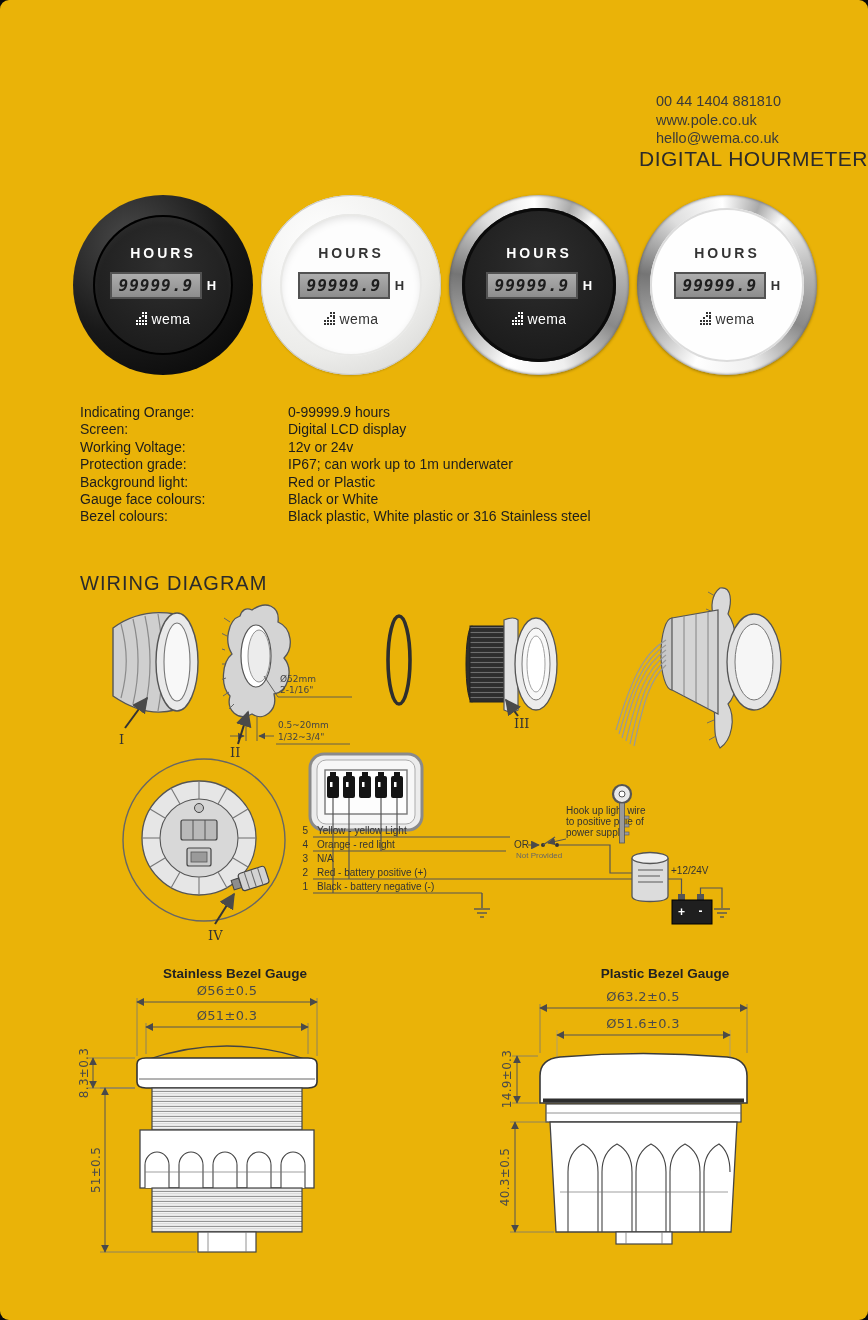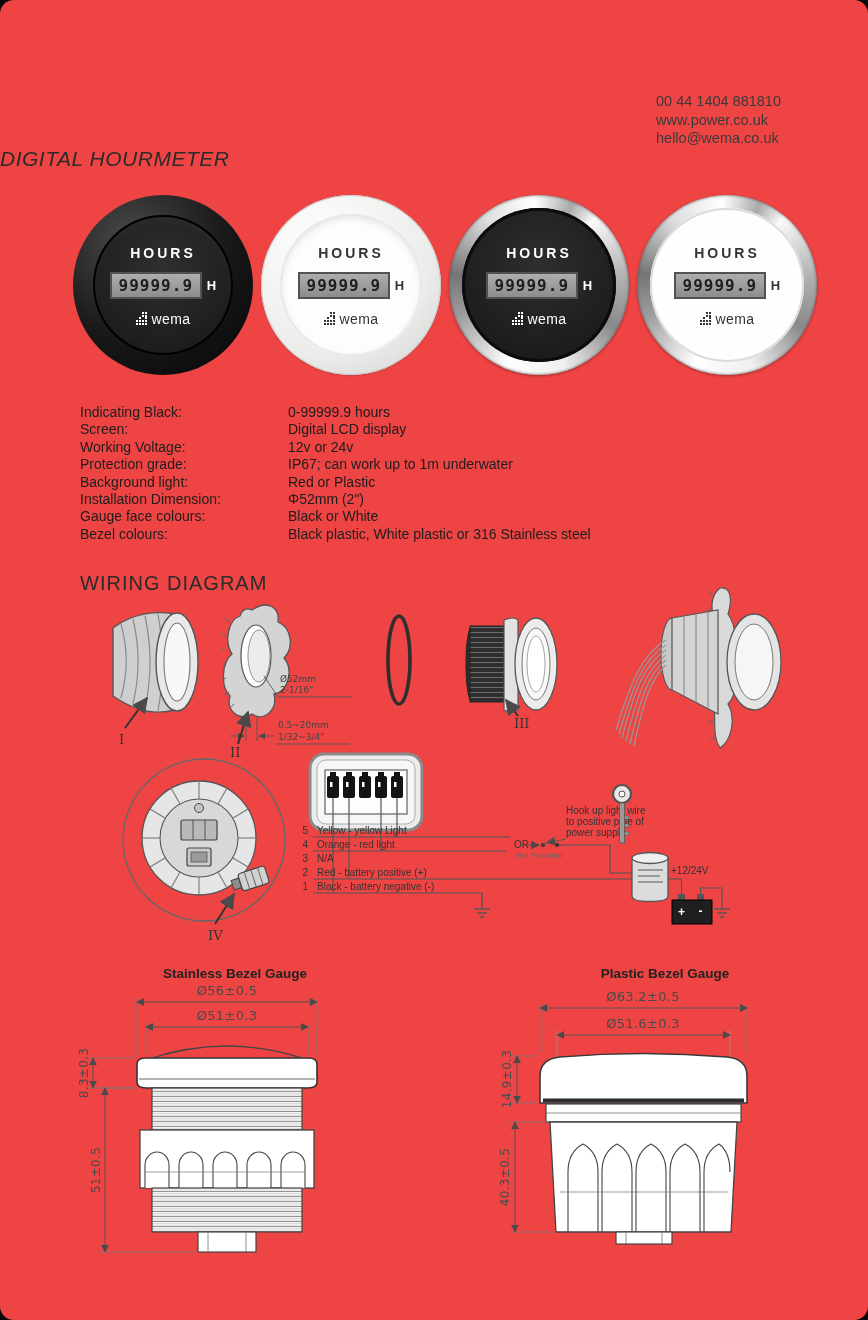--- a/index.html
+++ b/index.html
@@ -1,23 +1,23 @@
 <!DOCTYPE html>
 <html><head>
 <meta charset="utf-8">
 <style>
   html,body{margin:0;padding:0;background:#0a0a0a;}
-  .page{position:relative;width:868px;height:1320px;background:#ef4444;border-radius:14px;
+  .page{position:relative;width:868px;height:1320px;background:#eab308;border-radius:9px;
         overflow:hidden;font-family:"Liberation Sans",sans-serif;color:#222;}
   .abs{position:absolute;}
 
   
   .contact{left:656px;top:92px;font-size:14.5px;line-height:18.5px;color:#3a3a3a;}
-  .title{left:0;top:147px;width:868px;text-align:left;font-size:21px;font-weight:500;
-         letter-spacing:.5px;color:#2b2b2b;margin:0;font-style:italic;}
+  .title{left:0;top:147px;width:868px;text-align:right;font-size:21px;font-weight:500;
+         letter-spacing:.5px;color:#2b2b2b;margin:0;}
 
   
   .gauges{left:72px;top:194px;display:flex;gap:6px;}
   .gauge-wrap{width:182px;height:182px;display:flex;align-items:center;justify-content:center;}
   .bezel{width:180px;height:180px;border-radius:50%;box-sizing:border-box;}
   .face{width:100%;height:100%;border-radius:50%;display:flex;flex-direction:column;
         align-items:center;justify-content:center;}
   .v-black .bezel{padding:20px;background:radial-gradient(circle at 32% 26%,#4a4a4a,#191919 52%,#040404 100%);}
   .v-black .face{background:radial-gradient(circle at 50% 36%,#2f2f2f,#1c1c1c 78%);color:#fff;
         box-shadow:inset 0 0 0 2px #000, inset 0 4px 10px rgba(255,255,255,.05);}
@@ -28,21 +28,21 @@
   .v-steel .bezel{padding:13px;
         background:conic-gradient(from 40deg,#fafafa,#b3b3b3 12%,#898989 22%,#efefef 34%,#ffffff 45%,#9d9d9d 58%,#757575 66%,#dedede 78%,#ffffff 88%,#a9a9a9 95%,#fafafa);
         box-shadow:inset 0 0 3px #555, 0 1px 3px rgba(0,0,0,.35);}
   .v-steel.f-dark .face{background:radial-gradient(circle at 50% 36%,#2e2e2e,#1b1b1b 78%);color:#fff;
         box-shadow:inset 0 0 0 3px #0b0b0b;}
   .v-steel.f-light .face{background:#fefefe;color:#333;box-shadow:inset 0 0 0 2px #dcdcdc;}
   .hours-label{font-weight:bold;font-size:14px;letter-spacing:3px;margin-bottom:11px;}
   .lcd-row{display:flex;align-items:center;}
   .lcd{display:inline-block;width:88px;height:23px;line-height:23px;text-align:center;
        background:linear-gradient(180deg,#adadad,#8d8d8d);border:2px solid #525252;
-       color:#1d1d1d;font-family:"DejaVu Sans Mono",monospace;font-weight:bold;
+       color:#1d1d1d;font-family:"DejaVu Sans Mono",monospace;font-weight:bold;font-style:italic;
        font-size:16px;letter-spacing:1px;}
   .lcd-unit{font-weight:bold;font-size:13px;margin-left:5px;}
   .brand-row{display:flex;align-items:flex-end;margin-top:13px;line-height:1;}
   .brand-icon{display:block;margin-right:2px;margin-bottom:1px;}
   .brand-text{font-size:14px;letter-spacing:.4px;}
 
   
   .specs{left:80px;top:404px;width:660px;font-size:14px;color:#1d1d1d;}
   .spec-row{display:flex;line-height:17.4px;}
   .spec-label{width:208px;flex:0 0 208px;}
@@ -75,21 +75,21 @@
       <rect width="7" height="5" fill="#2d2d2d"></rect>
       <line x1="0" y1="1.5" x2="7" y2="1.5" stroke="#6d6d6d" stroke-width="1.1"></line>
     </pattern>
   </defs>
 </svg>
 
 <div class="page">
 
   <div class="abs contact">
     <div>00 44 1404 881810</div>
-    <div>www.power.co.uk</div>
+    <div>www.pole.co.uk</div>
     <div>hello@wema.co.uk</div>
   </div>
 
   <h1 class="abs title">DIGITAL HOURMETER</h1>
 
   <div class="abs gauges">
 
     <div class="gauge-wrap v-black">
       <div class="bezel">
         <div class="face">
@@ -218,42 +218,38 @@
               </svg>
             <span class="brand-text">wema</span>
           </div>
         </div>
       </div>
     </div>
   </div>
 
   <div class="abs specs">
     <div class="spec-row">
-        <span class="spec-label">Indicating Black:</span>
+        <span class="spec-label">Indicating Orange:</span>
         <span class="spec-value">0-99999.9 hours</span>
       </div>
     <div class="spec-row">
         <span class="spec-label">Screen:</span>
         <span class="spec-value">Digital LCD display</span>
       </div>
     <div class="spec-row">
         <span class="spec-label">Working Voltage:</span>
         <span class="spec-value">12v or 24v</span>
       </div>
     <div class="spec-row">
         <span class="spec-label">Protection grade:</span>
         <span class="spec-value">IP67; can work up to 1m underwater</span>
       </div>
     <div class="spec-row">
         <span class="spec-label">Background light:</span>
         <span class="spec-value">Red or Plastic</span>
-      </div>
-    <div class="spec-row">
-        <span class="spec-label">Installation Dimension:</span>
-        <span class="spec-value">Φ52mm (2")</span>
       </div>
     <div class="spec-row">
         <span class="spec-label">Gauge face colours:</span>
         <span class="spec-value">Black or White</span>
       </div>
     <div class="spec-row">
         <span class="spec-label">Bezel colours:</span>
         <span class="spec-value">Black plastic, White plastic or 316 Stainless steel</span>
       </div>
   </div>

